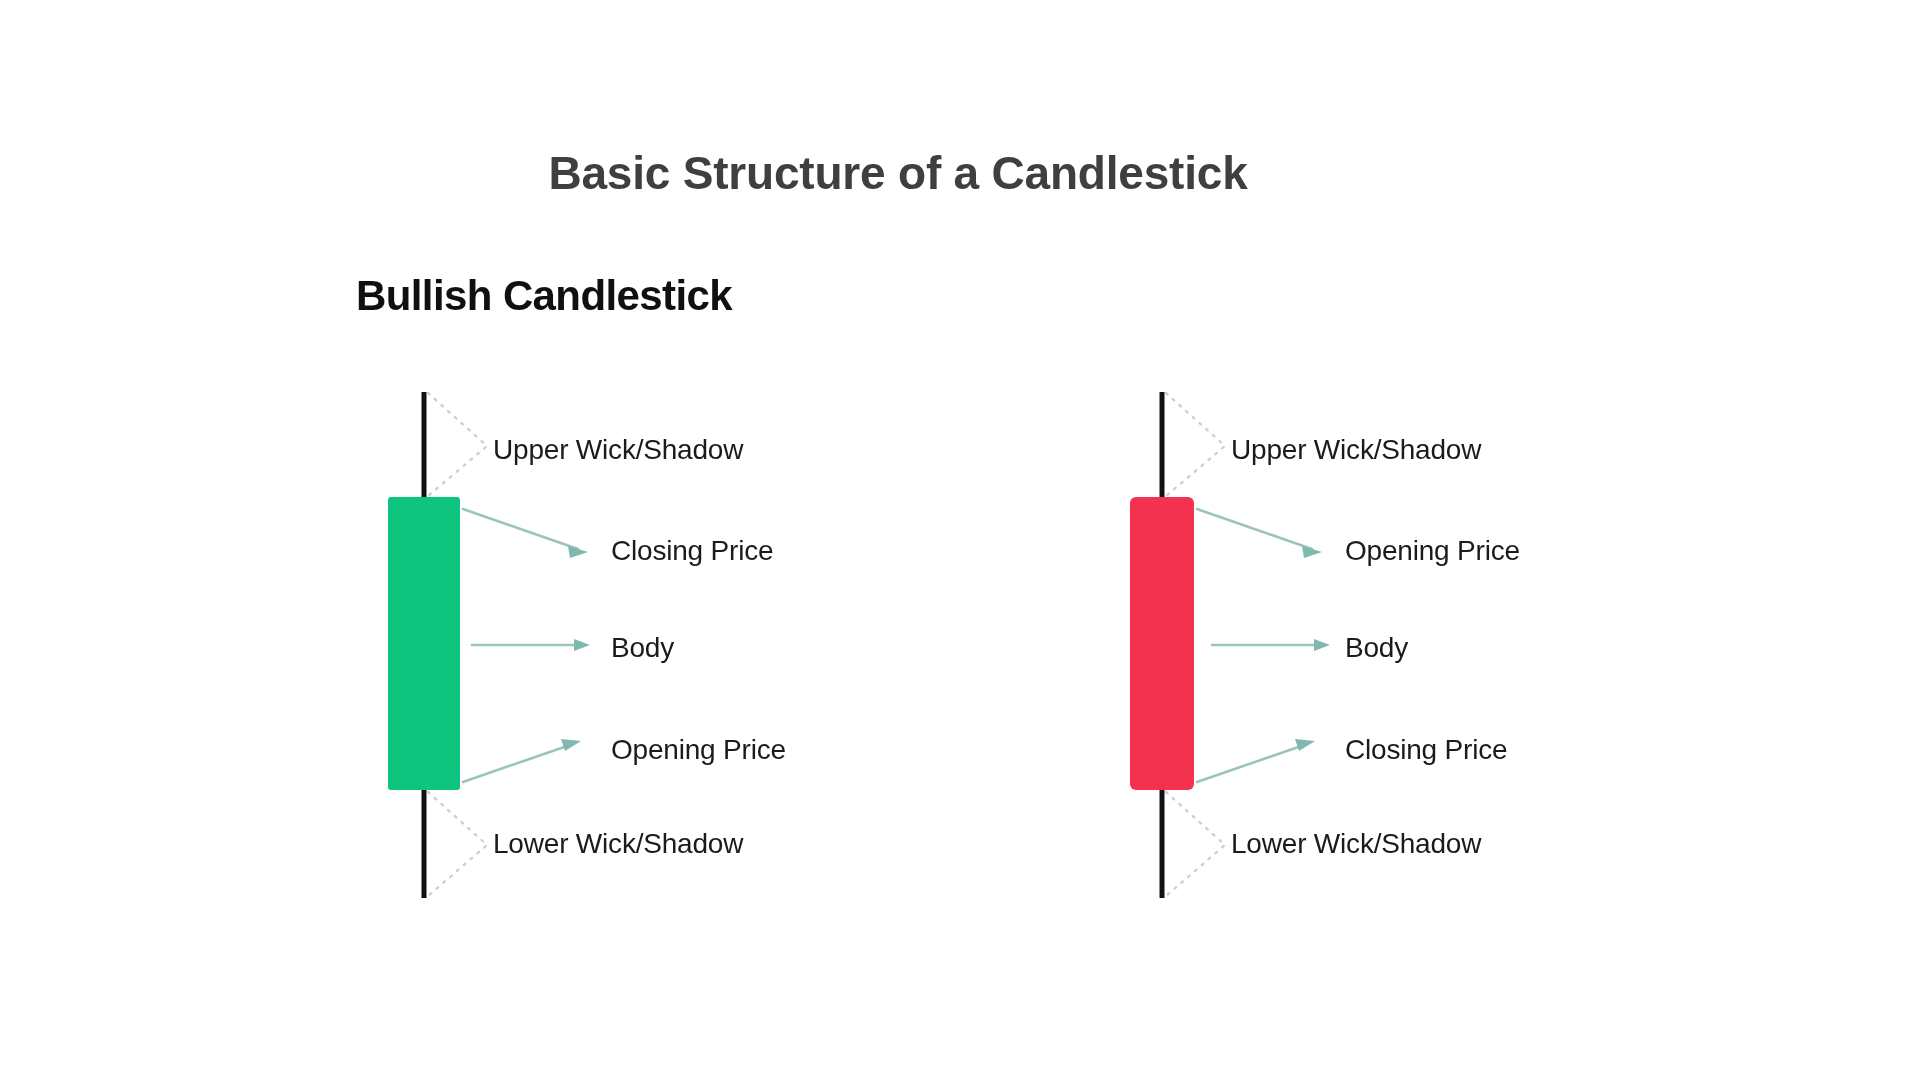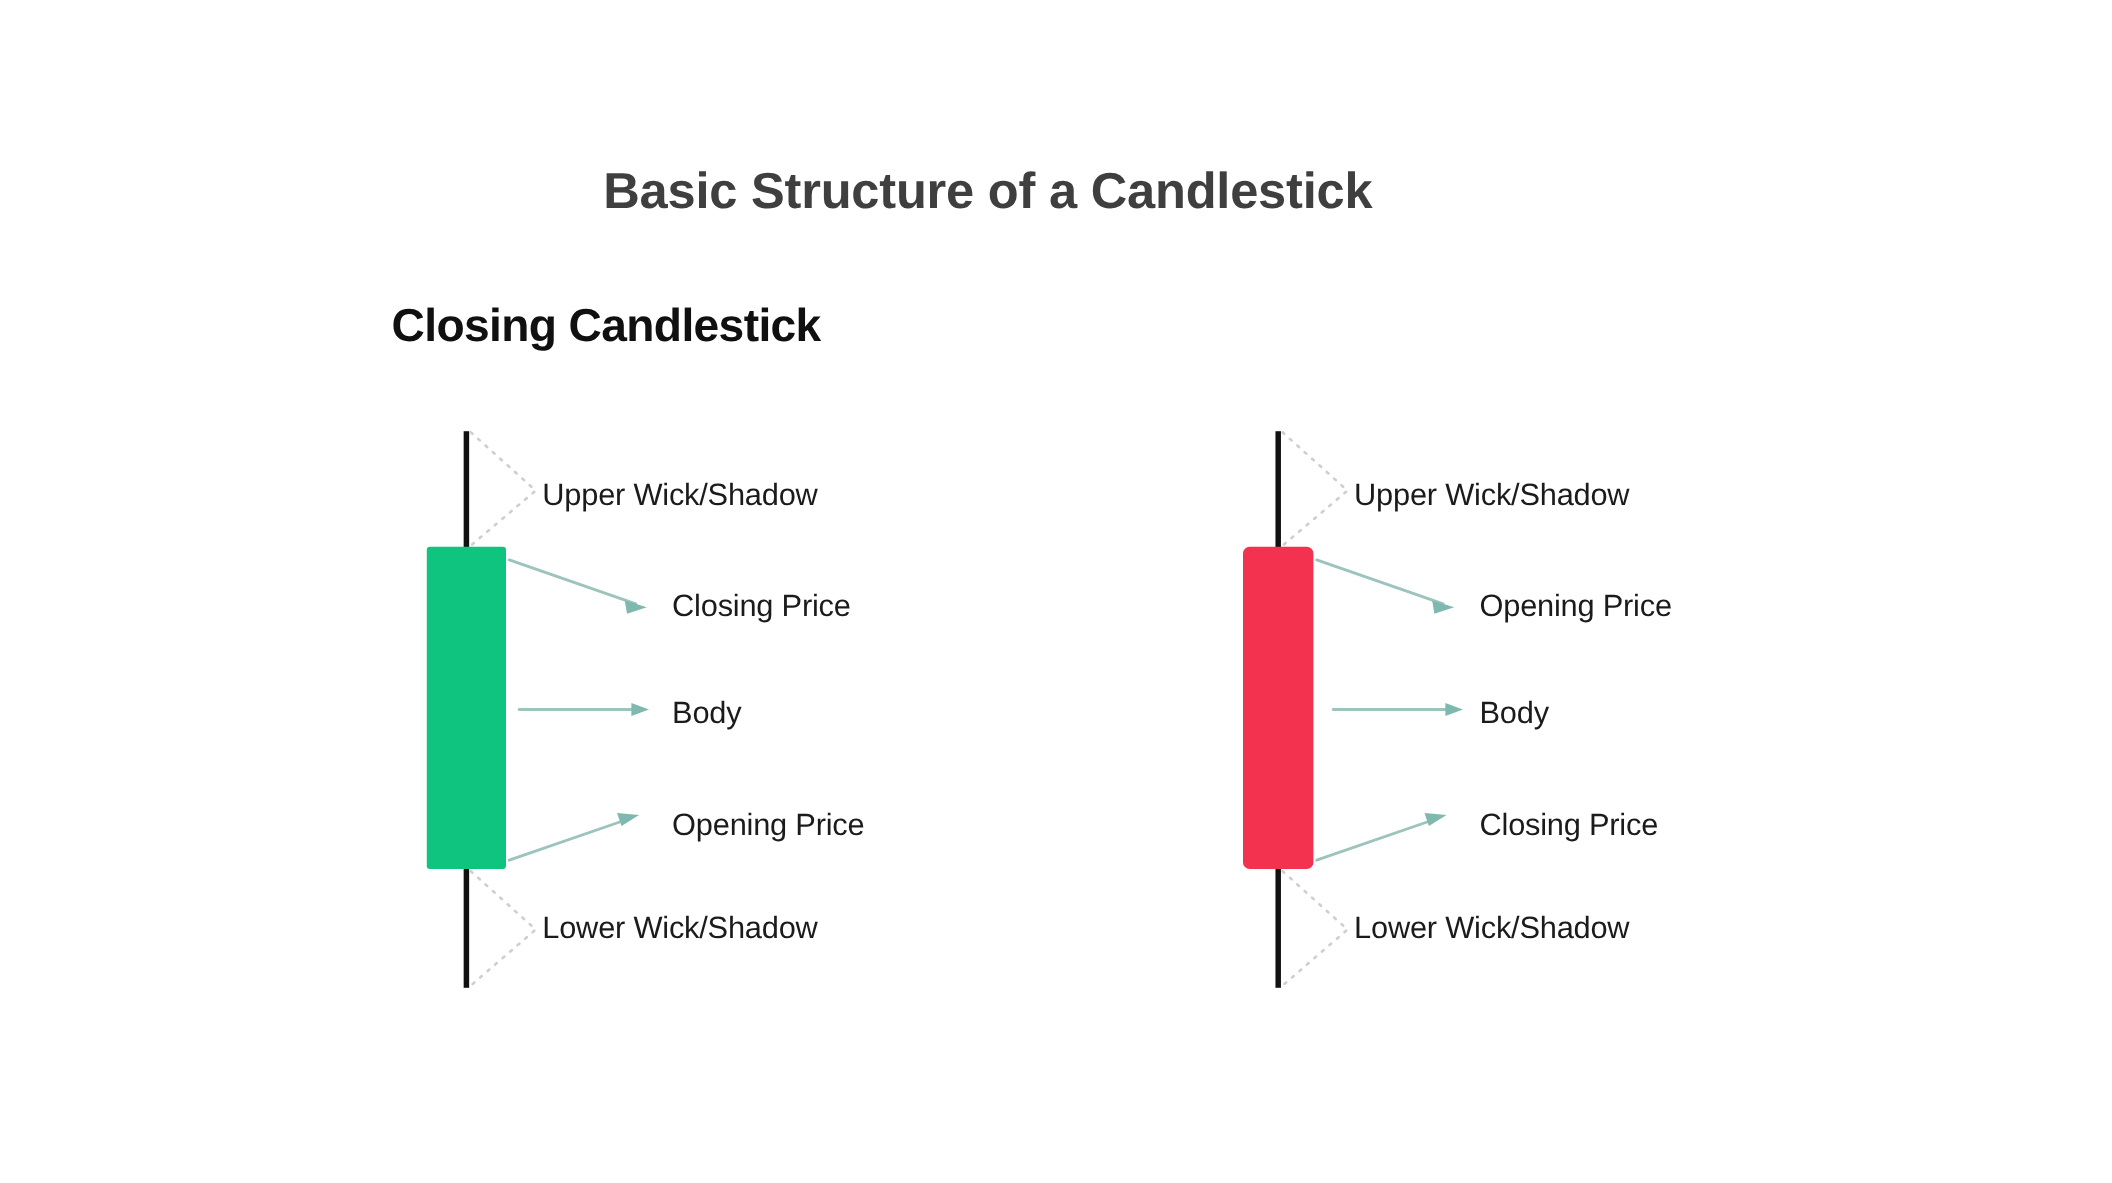--- a/index.html
+++ b/index.html
@@ -79,21 +79,21 @@
     fill: #7fb8ae;
   }
 </style>
 </head>
 <body>
 
 <div class="stage">
 
   <div class="page-title">Basic Structure of a Candlestick</div>
 
-  <div class="panel-title" id="bullish-title">Closing Candlestick</div>
+  <div class="panel-title" id="bullish-title">Bullish Candlestick</div>
 
 
   <svg class="diagram" viewBox="0 0 1920 1075">
 
     <g>
 
       <line class="wick-line" x1="424" y1="392" x2="424" y2="500"></line>
 
       <line class="wick-line" x1="424" y1="786" x2="424" y2="898"></line>
 

